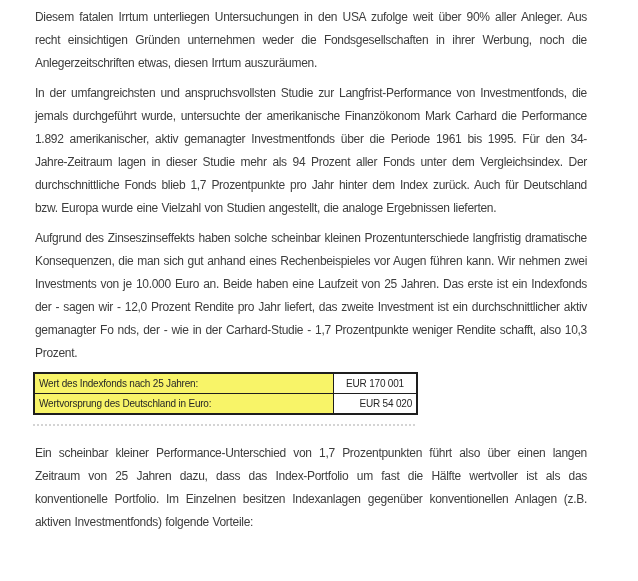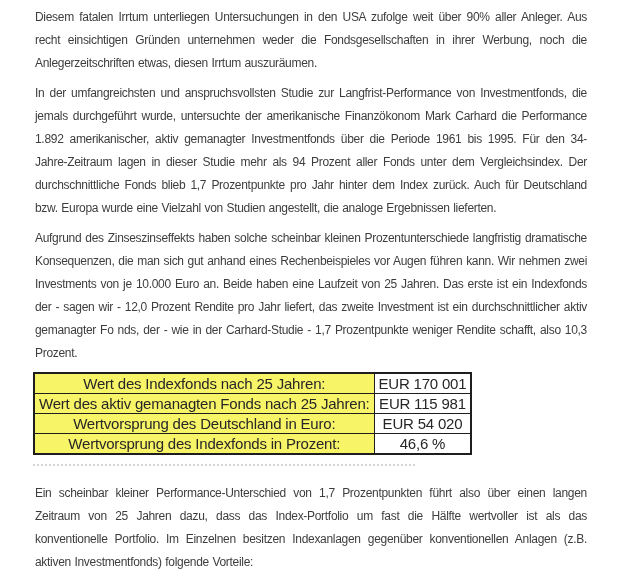--- a/index.html
+++ b/index.html
@@ -28,27 +28,26 @@
   table.calc-table {
     border-collapse: collapse;
     margin: 4px 0 0 -2px;
     table-layout: fixed;
     border: 2px solid #1e1e1e;
   }
   table.calc-table td {
     border: 1px solid #1e1e1e;
     height: 19px;
     padding: 0 4px;
-    font-size: 15px;
+    font-size: 10px;
     letter-spacing: -0.2px;
     color: #262626;
     white-space: nowrap;
     overflow: hidden;
     vertical-align: middle;
-    text-align: center;
   }
   td.label-cell {
     width: 290px;
     background: #f8f468;
     text-align: left;
   }
   td.value-cell {
     width: 74px;
     background: #ffffff;
     border-radius: 6px;
@@ -74,30 +73,22 @@
 
   <p class="body-text">Aufgrund des Zinseszinseffekts haben solche scheinbar kleinen Prozentunterschiede langfristig dramatische Konsequenzen, die man sich gut anhand eines Rechenbeispieles vor Augen führen kann. Wir nehmen zwei Investments von je 10.000 Euro an. Beide haben eine Laufzeit von 25 Jahren. Das erste ist ein Indexfonds der - sagen wir - 12,0 Prozent Rendite pro Jahr liefert, das zweite Investment ist ein durchschnittlicher aktiv gemanagter Fo nds, der - wie in der Carhard-Studie - 1,7 Prozentpunkte weniger Rendite schafft, also 10,3 Prozent.</p>
 
   <table class="calc-table">
     <tbody>
       <tr>
         <td class="label-cell">Wert des Indexfonds nach 25 Jahren:</td>
         <td class="value-cell value-center">EUR 170 001</td>
       </tr>
       <tr>
-        <td class="label-cell">Wert des aktiv gemanagten Fonds nach 25 Jahren:</td>
-        <td class="value-cell value-center">EUR 115 981</td>
-      </tr>
-      <tr>
         <td class="label-cell">Wertvorsprung des Deutschland in Euro:</td>
         <td class="value-cell value-right">EUR 54 020</td>
-      </tr>
-      <tr>
-        <td class="label-cell">Wertvorsprung des Indexfonds in Prozent:</td>
-        <td class="value-cell value-right">46,6 %</td>
       </tr>
     </tbody>
   </table>
 
   <div class="artifact-line"></div>
 
   <p class="body-text">Ein scheinbar kleiner Performance-Unterschied von 1,7 Prozentpunkten führt also über einen langen Zeitraum von 25 Jahren dazu, dass das Index-Portfolio um fast die Hälfte wertvoller ist als das konventionelle Portfolio. Im Einzelnen besitzen Indexanlagen gegenüber konventionellen Anlagen (z.B. aktiven Investmentfonds) folgende Vorteile:</p>
 
 </div>
 

